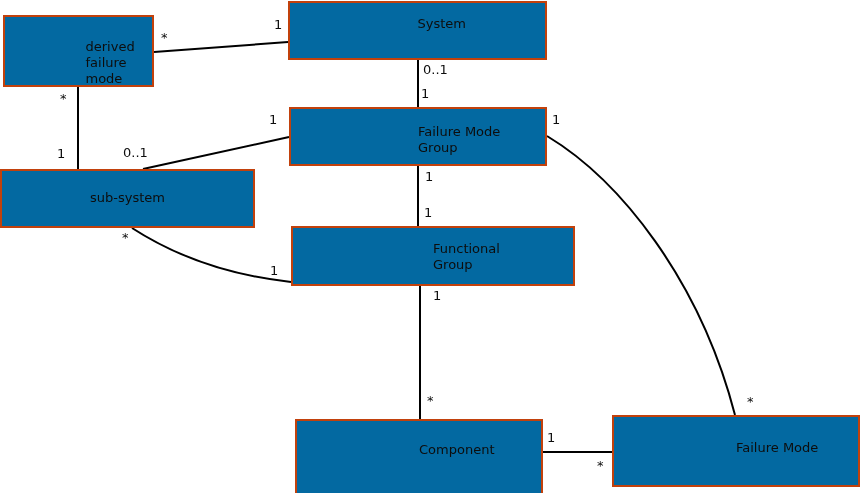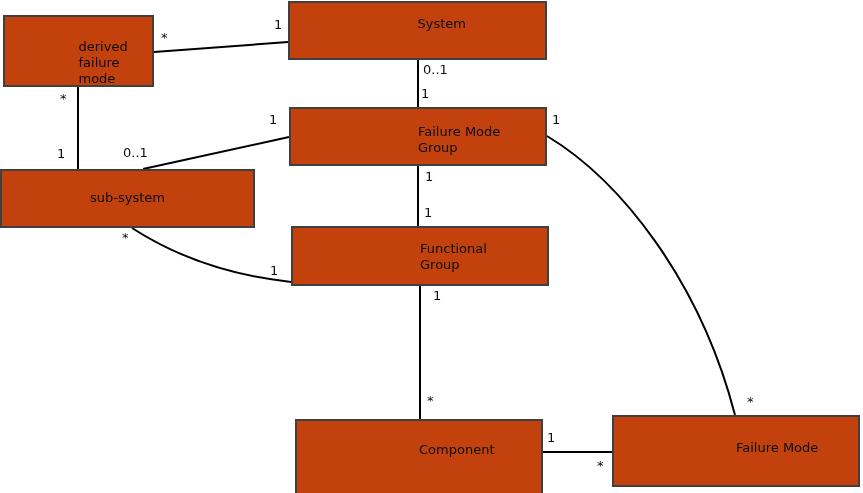--- a/index.html
+++ b/index.html
@@ -26,22 +26,22 @@
     left: 0; top: 0;
   }
   .edge-layer path {
     fill: none;
     stroke: #000000;
     stroke-width: 2;
   }
   .node {
     position: absolute;
     box-sizing: border-box;
-    border: 2px solid #404040;
-    background: #c2410c;
+    border: 2px solid #c2410c;
+    background: #0369a1;
   }
   .node-label {
     position: absolute;
     left: 50%;
     font-size: 13px;
     line-height: 16px;
     white-space: nowrap;
     color: #0d0d0d;
   }
   .node-label.centered {
@@ -68,21 +68,21 @@
     <path d="M418 60 L418 107"></path>
     <path d="M289 137 L143 169"></path>
     <path d="M418 166 L418 226"></path>
     <path d="M132 228 Q200 272 291 282"></path>
     <path d="M420 286 L420 419"></path>
     <path d="M543 452 L612 452"></path>
     <path d="M547 136 C620 180 700 280 735 415"></path>
   </svg>
 
   <div class="node" style="left:3px; top:15px; width:151px; height:72px;">
-    <div class="node-label" style="top:22px;">
+    <div class="node-label" style="top:22px;margin-left:7px;">
       <div>derived</div>
       <div>failure</div>
       <div>mode</div>
     </div>
   </div>
 
   <div class="node" style="left:288px; top:1px; width:259px; height:59px;">
     <div class="node-label" style="top:13px;">
       <div>System</div>
     </div>
@@ -94,21 +94,21 @@
       <div>Group</div>
     </div>
   </div>
 
   <div class="node" style="left:0px; top:169px; width:255px; height:59px;">
     <div class="node-label centered" style="top:19px;">
       <div>sub-system</div>
     </div>
   </div>
 
-  <div class="node" style="left:291px; top:226px; width:258px; height:60px;">
+  <div class="node" style="left:291px; top:226px; width:284px; height:60px;">
     <div class="node-label" style="top:13px;">
       <div>Functional</div>
       <div>Group</div>
     </div>
   </div>
 
   <div class="node" style="left:295px; top:419px; width:248px; height:81px;">
     <div class="node-label" style="top:21px;">
       <div>Component</div>
     </div>

